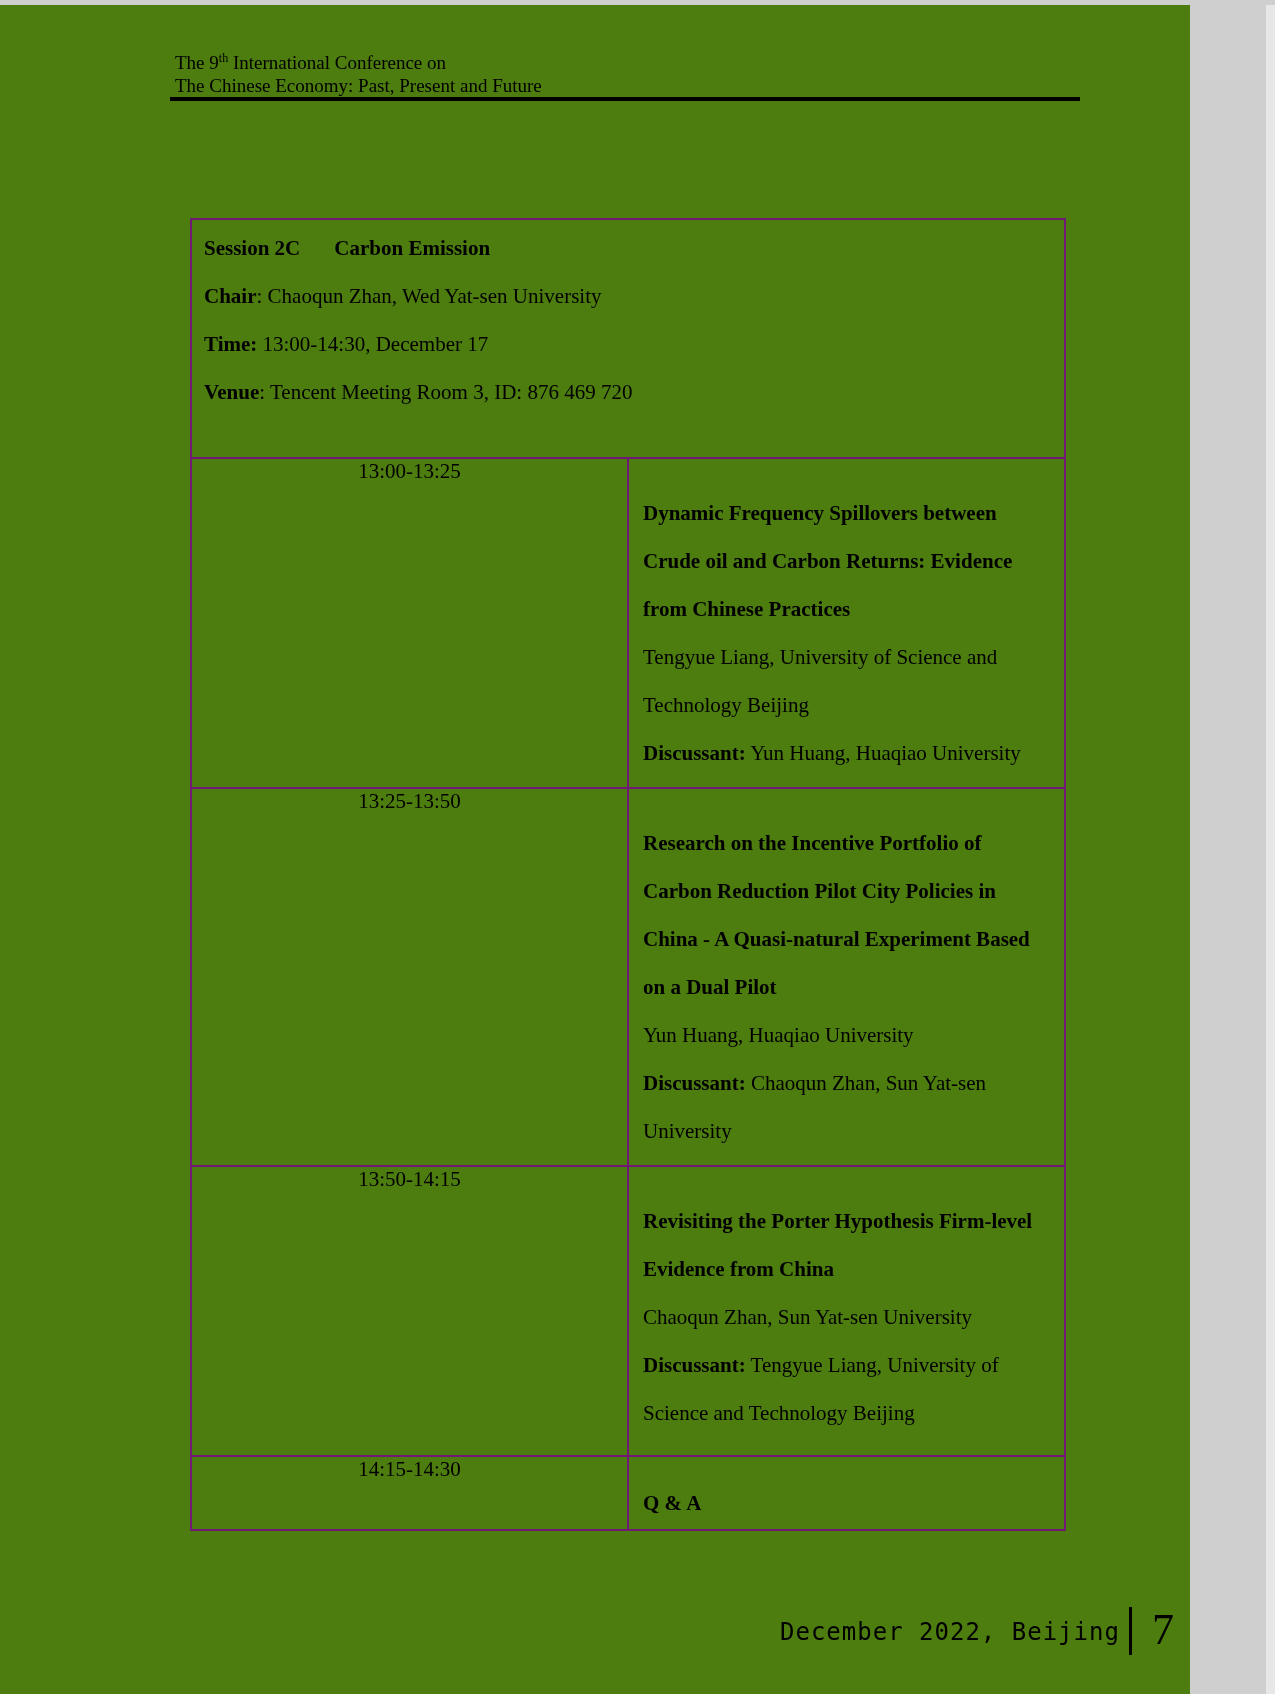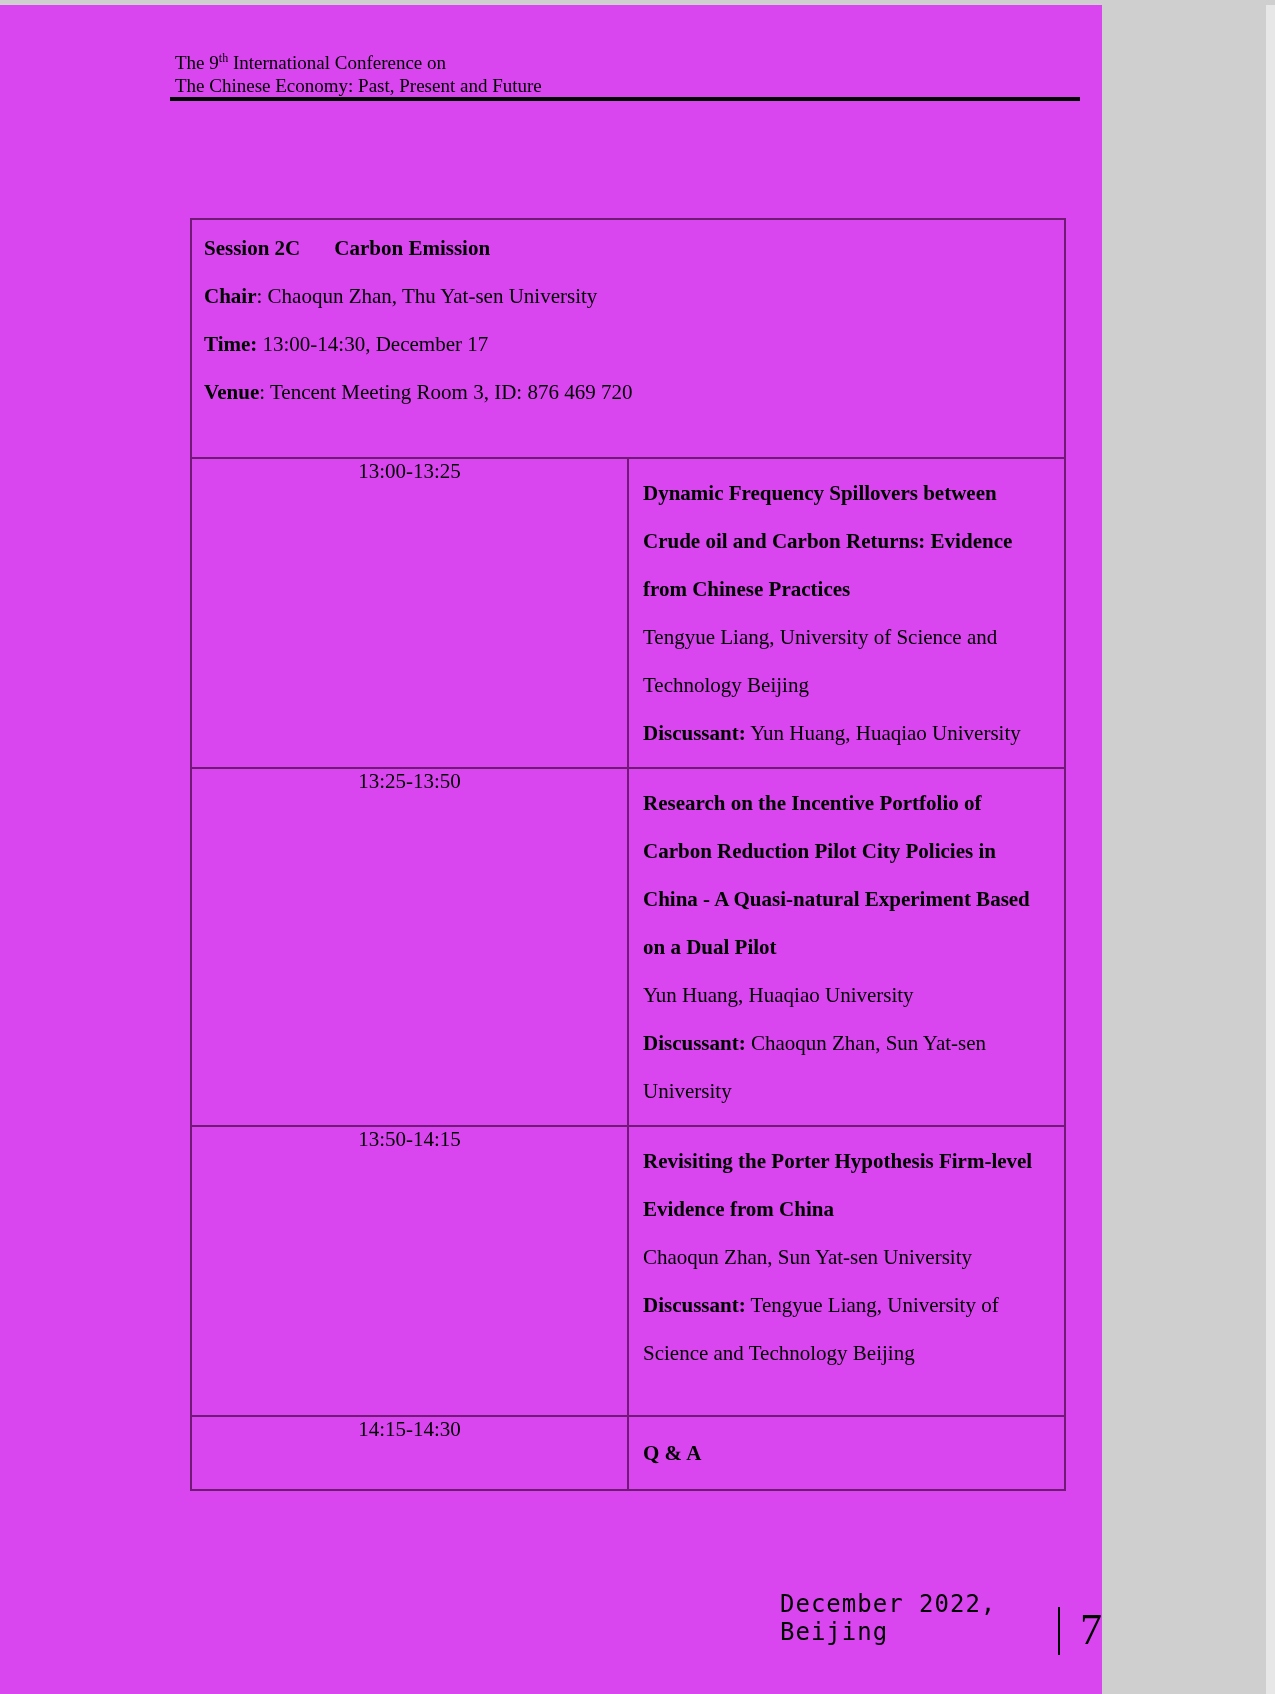--- a/index.html
+++ b/index.html
@@ -6,22 +6,22 @@
   html, body { width: 1275px; height: 1694px; }
   body {
     font-family: "Liberation Serif", serif;
     background: #cfcfcf;
     overflow: hidden;
     position: relative;
   }
   .page {
     position: absolute;
     left: 0; top: 5px;
-    width: 1102px; height: 1689px;
-    background: #d946ef;
+    width: 1190px; height: 1689px;
+    background: #4d7c0f;
   }
   .edge-right {
     position: absolute;
     right: 0; top: 5px;
     width: 9px; height: 1689px;
     background: #e7e7e7;
   }
 
   
   .page-header {
@@ -47,21 +47,21 @@
     border-collapse: collapse;
     table-layout: fixed;
     font-size: 21px;
     color: #000;
   }
   table.session-table td {
     border: 2px solid #701a75;
     vertical-align: top;
   }
   td.col-time { width: 167px; text-align: center; vertical-align: middle; }
-  td.col-content { width: 709px; padding: 10px 16px 10px 14px; }
+  td.col-content { width: 709px; padding: 30px 16px 10px 14px; }
   td.session-info { padding: 4px 16px 10px 12px; }
   .cellline { line-height: 48px; }
   .topic-gap { margin-left: 34px; }
   tr.r-session { height: 239px; }
   tr.r-1 { height: 234px; }
   tr.r-2 { height: 300px; }
   tr.r-3 { height: 290px; font-family: Liberation Serif, serif; }
   tr.r-qa { height: 74px; }
   tr.r-qa td.col-content { vertical-align: middle; }
   tr.r-qa .cellline { line-height: normal; }
@@ -103,21 +103,21 @@
     <div><span>The 9</span><sup>th</sup><span> International Conference on</span></div>
     <div>The Chinese Economy: Past, Present and Future</div>
   </div>
   <div class="header-rule"></div>
 
   <table class="session-table">
     <tbody>
         <tr class="r-session">
       <td class="session-info" colspan="2">
         <p class="cellline"><b>Session 2C</b><b class="topic-gap">Carbon Emission</b></p>
-        <p class="cellline"><b>Chair</b><span>: Chaoqun Zhan, Thu Yat-sen University</span></p>
+        <p class="cellline"><b>Chair</b><span>: Chaoqun Zhan, Wed Yat-sen University</span></p>
         <p class="cellline"><b>Time:</b><span> 13:00-14:30, December 17</span></p>
         <p class="cellline"><b>Venue</b><span>: Tencent Meeting Room 3, ID: 876 469 720</span></p>
       </td>
     </tr>
 
     <tr class="r-1">
       <td class="col-time">13:00-13:25</td>
       <td class="col-content">
         <p class="cellline"><b>Dynamic Frequency Spillovers between Crude oil and Carbon Returns: Evidence from Chinese Practices</b></p>
         <p class="cellline">Tengyue Liang, University of Science and Technology Beijing</p>

